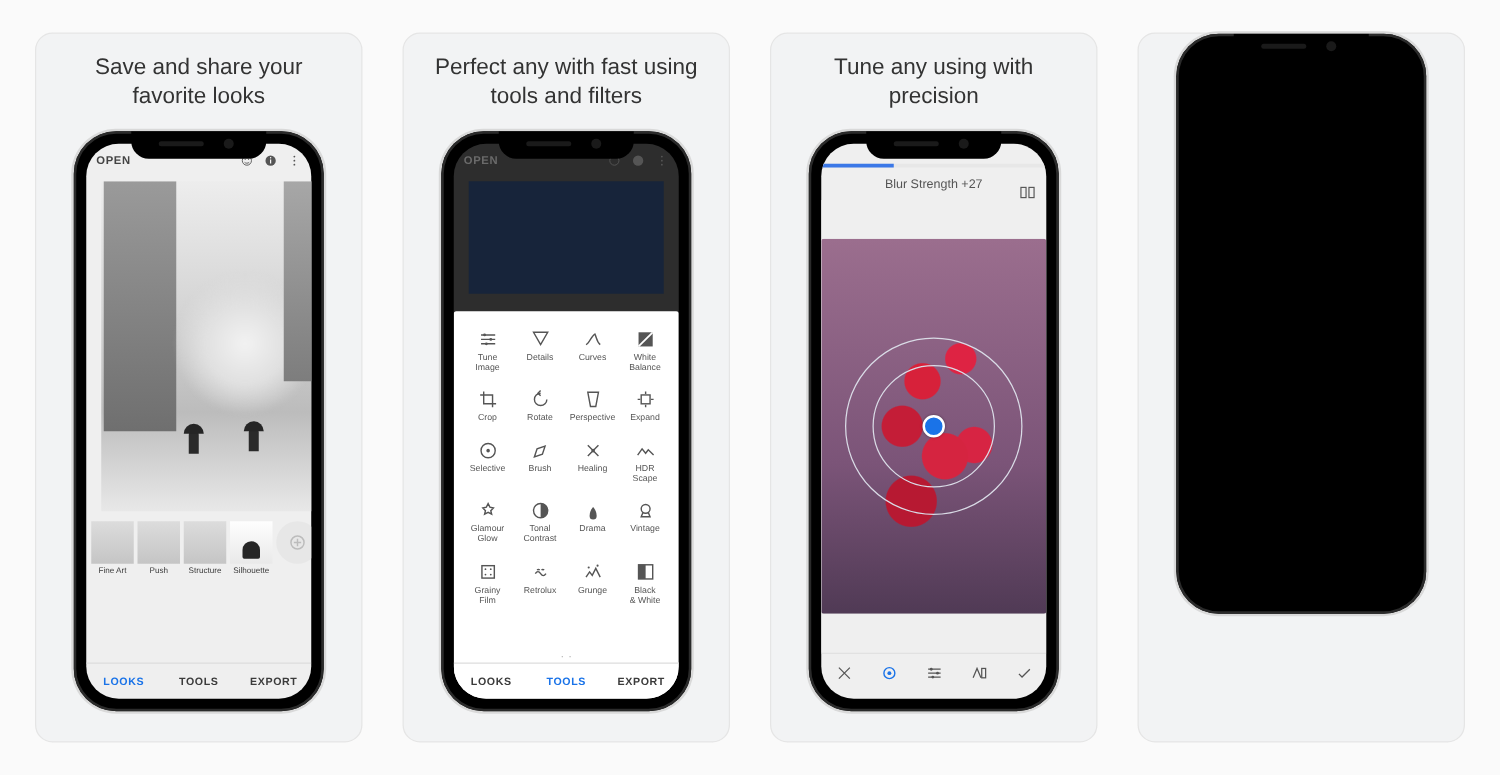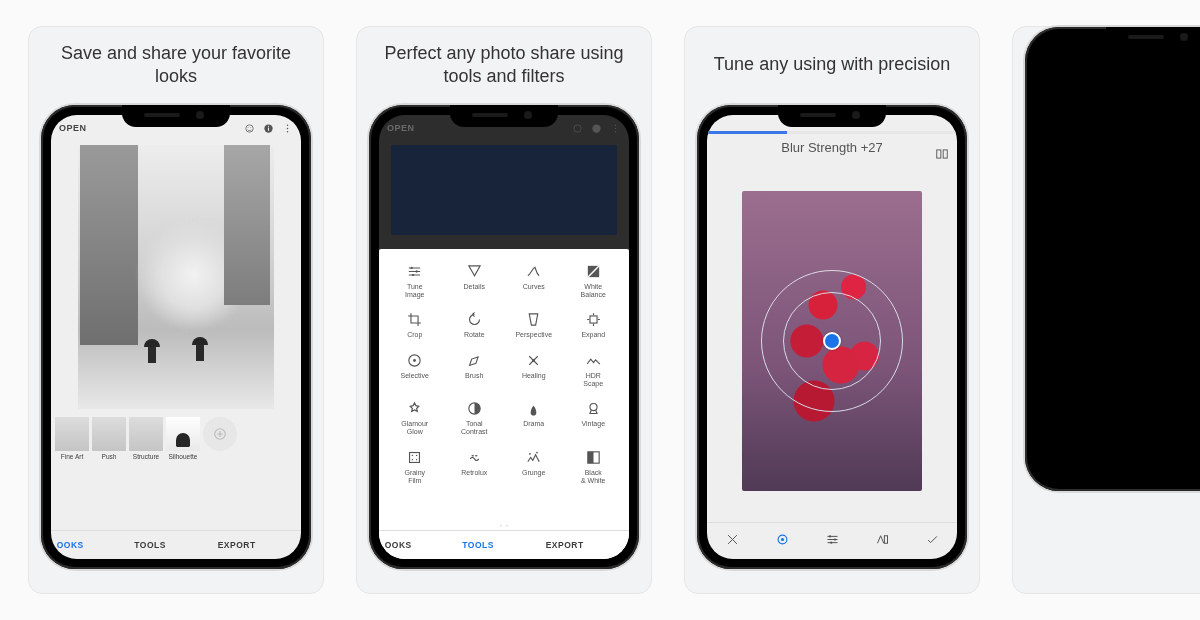--- a/index.html
+++ b/index.html
@@ -1,40 +1,40 @@
 <!DOCTYPE html>
 <html><head>
 <meta charset="utf-8">
 <style>
   body { margin:0; padding:0; background:#fafafa; font-family:-apple-system,BlinkMacSystemFont,"Helvetica Neue",Arial,sans-serif; }
   .gallery { display:flex; gap:32px; padding:26px 28px; width:1200px; height:620px; box-sizing:border-box; }
   .card { flex:1; background:#f2f3f4; border:1px solid #e5e5e5; border-radius:14px; padding:0 12px 12px 12px; display:flex; flex-direction:column; align-items:center; }
   .caption { color:#333; font-size:18px; line-height:1.3; text-align:center; padding:14px 10px 16px 10px; font-weight:400; height:48px; display:flex; align-items:center; justify-content:center; }
 
   
-  .phone { position:relative; width:270px; height:464px; border-radius:34px; background:#000;
+  .phone { position:relative; width:200px; height:464px; border-radius:34px; background:#000;
            box-shadow:0 0 0 2px #d9d9d9, inset 0 0 0 2px #2b2b2b; overflow:hidden; }
   .bezel { position:absolute; inset:4px; border-radius:30px; background:#000; }
   .screen { position:absolute; top:10px; left:10px; right:10px; bottom:10px; border-radius:26px;
             overflow:hidden; background:#efefef; }
   .notch { position:absolute; top:0; left:50%; transform:translateX(-50%); width:108px; height:22px;
            background:#000; border-bottom-left-radius:14px; border-bottom-right-radius:14px; z-index:50; }
   .notch:before { content:""; position:absolute; top:8px; left:22px; width:36px; height:4px; background:#1a1a1a; border-radius:2px; }
   .notch:after  { content:""; position:absolute; top:6px; right:26px; width:8px; height:8px; background:#1a1a1a; border-radius:50%; }
 
   
   .topbar { height:26px; display:flex; align-items:center; justify-content:space-between; padding:0 8px; font-size:9px; color:#444; }
   .topbar.dark { color:#666; }
   .tb-left { font-weight:600; letter-spacing:0.5px; }
   .tb-right { display:flex; gap:8px; align-items:center; }
   .tb-right svg { width:11px; height:11px; display:block; }
 
   .tabbar { display:flex; height:28px; border-top:1px solid #ddd; font-size:8.5px; font-weight:600; letter-spacing:0.5px;
             color:#3b3b3b; align-items:center; }
-  .tabbar div { flex:1; text-align:left; }
+  .tabbar div { flex:1; text-align:center; }
   .tab-active { color:#1a73e8; }
 
   
   .thumbs { display:flex; gap:3px; padding:2px 4px 0 4px; align-items:flex-start; }
   .th { width:34px; }
   .th-img { width:34px; height:34px; background:linear-gradient(180deg,#dcdcdc,#c5c5c5); position:relative; }
   .th-img.sil { background:linear-gradient(180deg,#fefefe,#e9e9e9); }
   .th-img.sil:before{content:"";position:absolute;left:10px;top:16px;width:14px;height:14px;background:#262626;border-radius:50% 50% 10% 10%;}
   .th-label { font-size:6.5px; color:#3b3b3b; text-align:center; padding-top:2px; white-space:nowrap; overflow:hidden; }
   .th-add { width:34px; height:34px; border-radius:50%; background:#e7e7e7; display:flex; align-items:center; justify-content:center; }
@@ -43,21 +43,21 @@
   
   .sheet { position:absolute; left:0; right:0; bottom:0; height:310px; background:#fff; border-top-left-radius:2px; border-top-right-radius:2px; }
   .toolgrid { display:grid; grid-template-columns:repeat(4,1fr); row-gap:13px; padding:14px 6px 0 6px; }
   .tool { display:flex; flex-direction:column; align-items:center; gap:3px; }
   .tool svg { width:17px; height:17px; }
   .tool-label { font-size:7px; color:#555; text-align:center; line-height:1.1; }
 
   
   .prog { height:3px; background:#e7e7e7; }
   .prog-fill { height:100%; width:32%; background:#3b78e7; }
-  .slider-head { height:26px; position:relative; display:flex; align-items:center; justify-content:center; font-size:13px; color:#555; }
+  .slider-head { height:26px; position:relative; display:flex; align-items:center; justify-content:center; font-size:10px; color:#555; }
   .slider-head svg { position:absolute; right:8px; width:14px; height:14px; }
   .photo-area { position:relative; flex:1; display:flex; align-items:center; justify-content:center; background:#efefef; }
   .flowers { width:180px; height:300px; background:
        radial-gradient(circle at 45% 38%,#d7213a 0 14px,transparent 15px),
        radial-gradient(circle at 62% 32%,#de2343 0 12px,transparent 13px),
        radial-gradient(circle at 36% 50%,#c41d37 0 16px,transparent 17px),
        radial-gradient(circle at 55% 58%,#d52440 0 18px,transparent 19px),
        radial-gradient(circle at 40% 70%,#b71932 0 20px,transparent 21px),
        radial-gradient(circle at 68% 55%,#d72443 0 14px,transparent 15px),
        linear-gradient(180deg,#9b6e8e 0%,#7b5478 60%,#503a55 100%);
@@ -159,21 +159,21 @@
         <div class="tabbar">
           <div class="tab-active">LOOKS</div>
           <div>TOOLS</div>
           <div>EXPORT</div>
         </div>
       </div>
     </div>
   </div>
 
   <div class="card">
-    <div class="caption">Perfect any photo share using tools and filters</div>
+    <div class="caption">Perfect any with fast using tools and filters</div>
     <div class="phone">
       <div class="bezel"></div>
       <div class="notch"></div>
       <div class="screen" style="background:#2d2d2d;display:flex;flex-direction:column;">
         <div class="topbar dark">
           <span class="tb-left" style="color:#6a6a6a;">OPEN</span>
           <span class="tb-right" style="opacity:.45">
             <span>
                 <svg viewBox="0 0 24 24">
                   <circle cx="12" cy="12" r="8" stroke="#888" fill="none" stroke-width="1.6"></circle>

